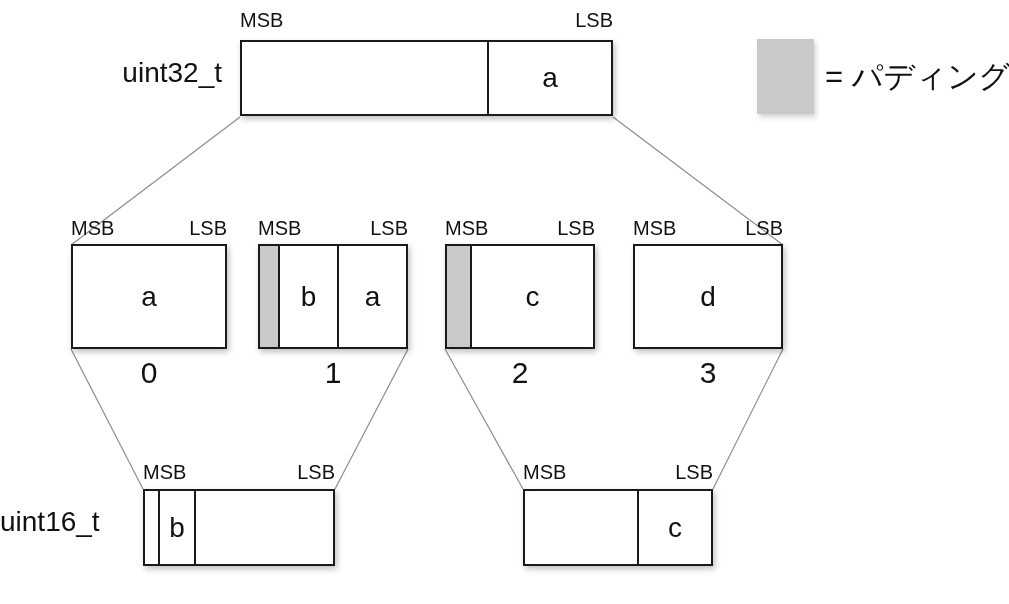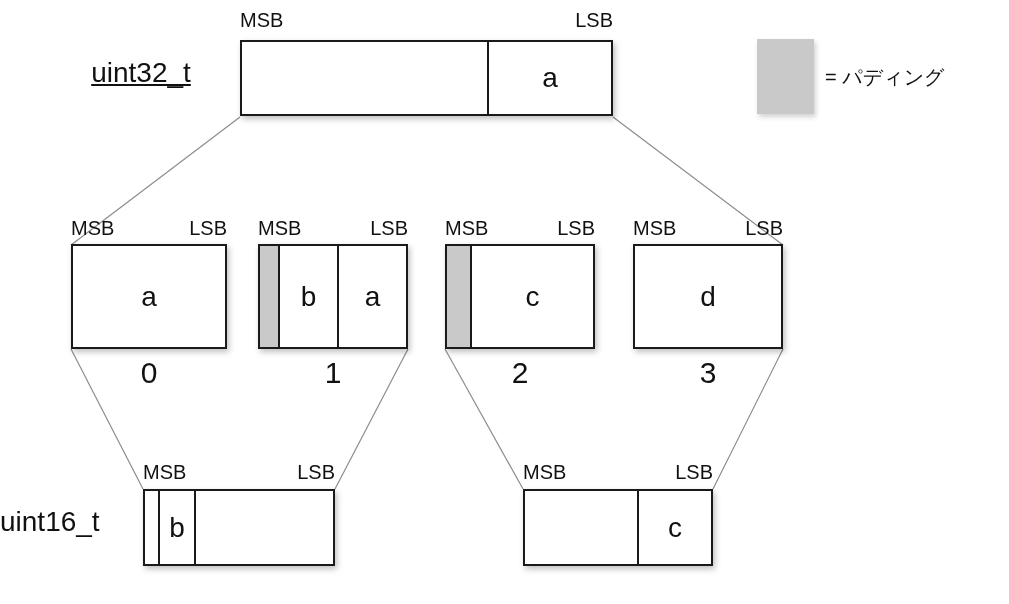--- a/index.html
+++ b/index.html
@@ -30,38 +30,38 @@
     position:absolute;font-size:28px;line-height:1.2;z-index:3;white-space:nowrap;
   }
   .bytenum{
     position:absolute;text-align:center;font-size:30px;line-height:1.1;z-index:3;
   }
   .legend-swatch{
     position:absolute;background:var(--pad,#c9c9c9);z-index:2;
     box-shadow:2px 3px 5px rgba(0,0,0,0.18);
   }
   .legend-text{
-    position:absolute;font-size:20px;line-height:42px;z-index:3;white-space:nowrap;
+    position:absolute;font-size:31px;line-height:42px;z-index:3;white-space:nowrap;
   }
 </style>
 </head>
 <body>
 
 <div class="stage">
 
   <svg class="connectors" width="1009" height="604">
     <line x1="240" y1="117" x2="71" y2="245" stroke="#8c8c8c" stroke-width="1.2"></line>
     <line x1="613" y1="117" x2="783" y2="245" stroke="#8c8c8c" stroke-width="1.2"></line>
     <line x1="71" y1="349" x2="143" y2="489" stroke="#8c8c8c" stroke-width="1.2"></line>
     <line x1="408" y1="349" x2="335" y2="489" stroke="#8c8c8c" stroke-width="1.2"></line>
     <line x1="445" y1="349" x2="523" y2="489" stroke="#8c8c8c" stroke-width="1.2"></line>
     <line x1="783" y1="349" x2="713" y2="489" stroke="#8c8c8c" stroke-width="1.2"></line>
   </svg>
 
-  <div class="typelabel" style="left:60px;top:56px;width:162px;text-align:center;text-decoration:underline;">uint32_t</div>
+  <div class="typelabel" style="left:60px;top:56px;width:162px;text-align:right;">uint32_t</div>
 
   <div class="bitlabels" style="left:240px;top:8px;width:373px;">
     <span>MSB</span>
     <span>LSB</span>
   </div>
 
   <div class="bbox" style="left:240px;top:40px;width:373px;height:76px;">
     <div class="cell" style="width:245px;"></div>
     <div class="cell div" style="flex:1;">a</div>
   </div>

